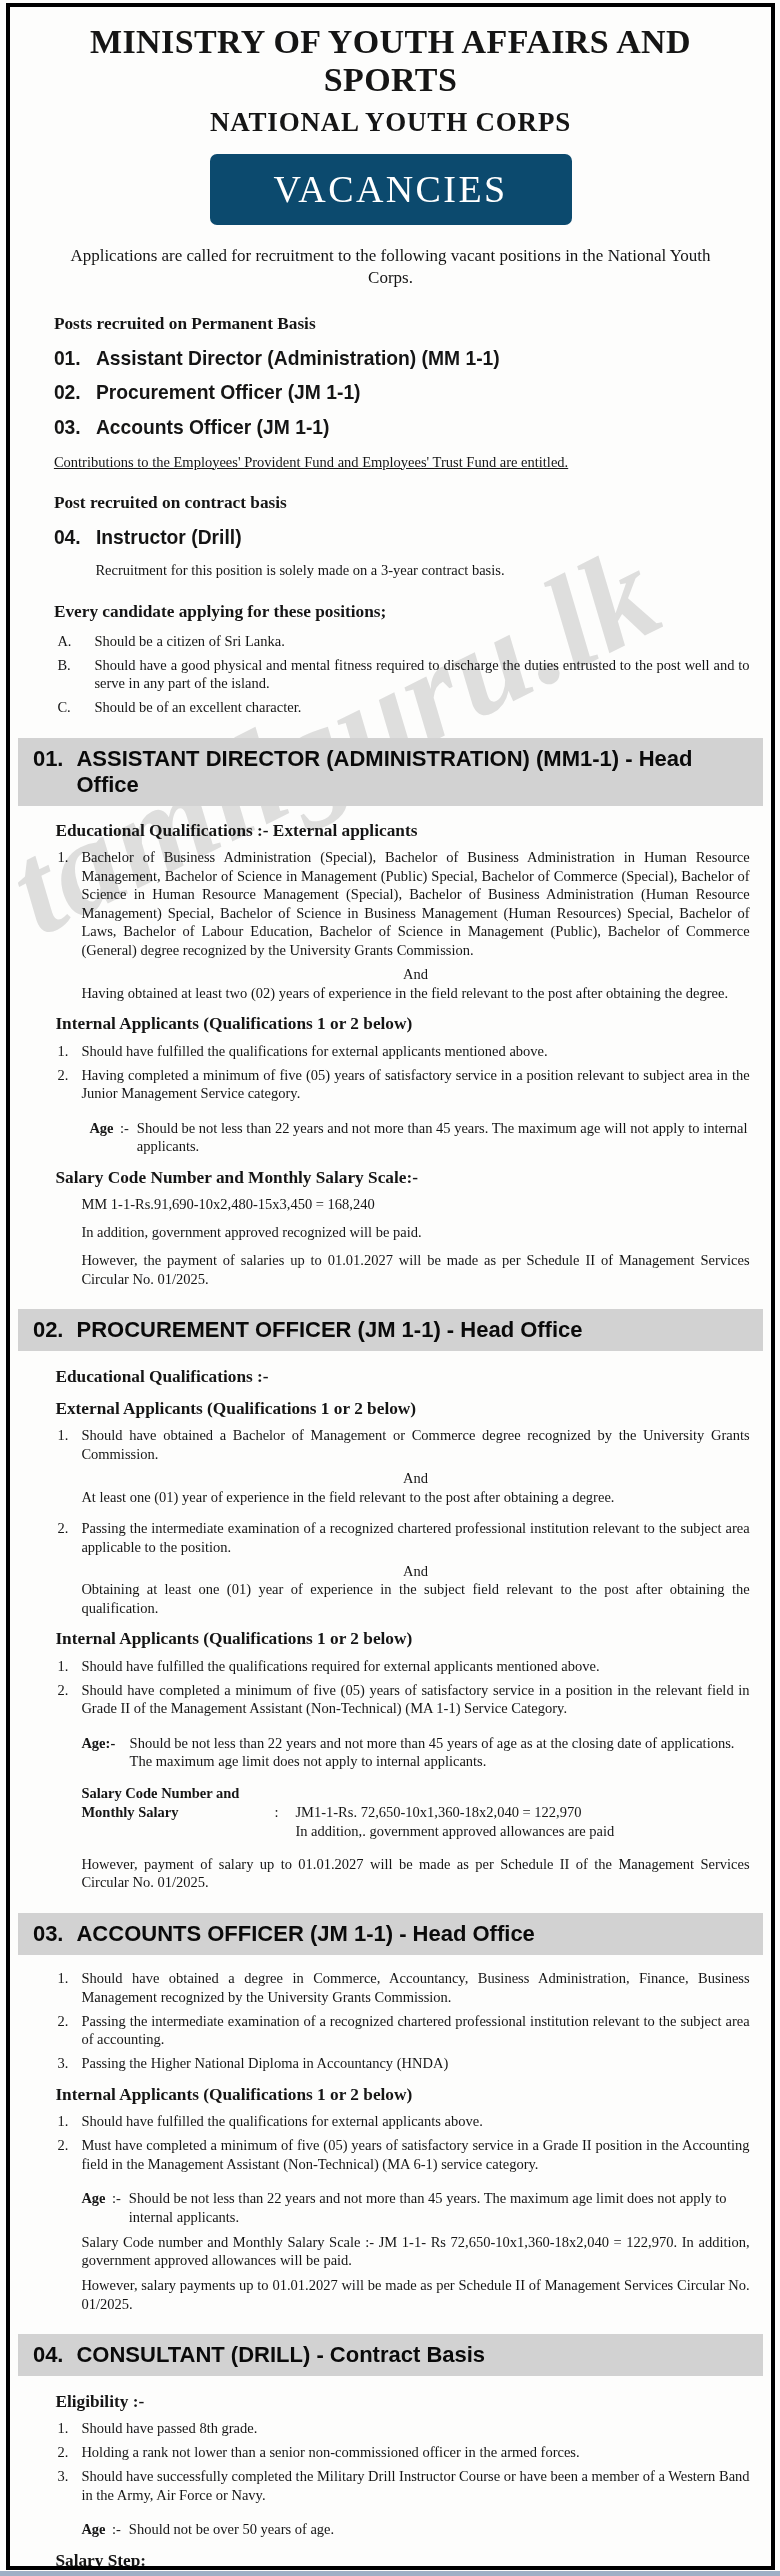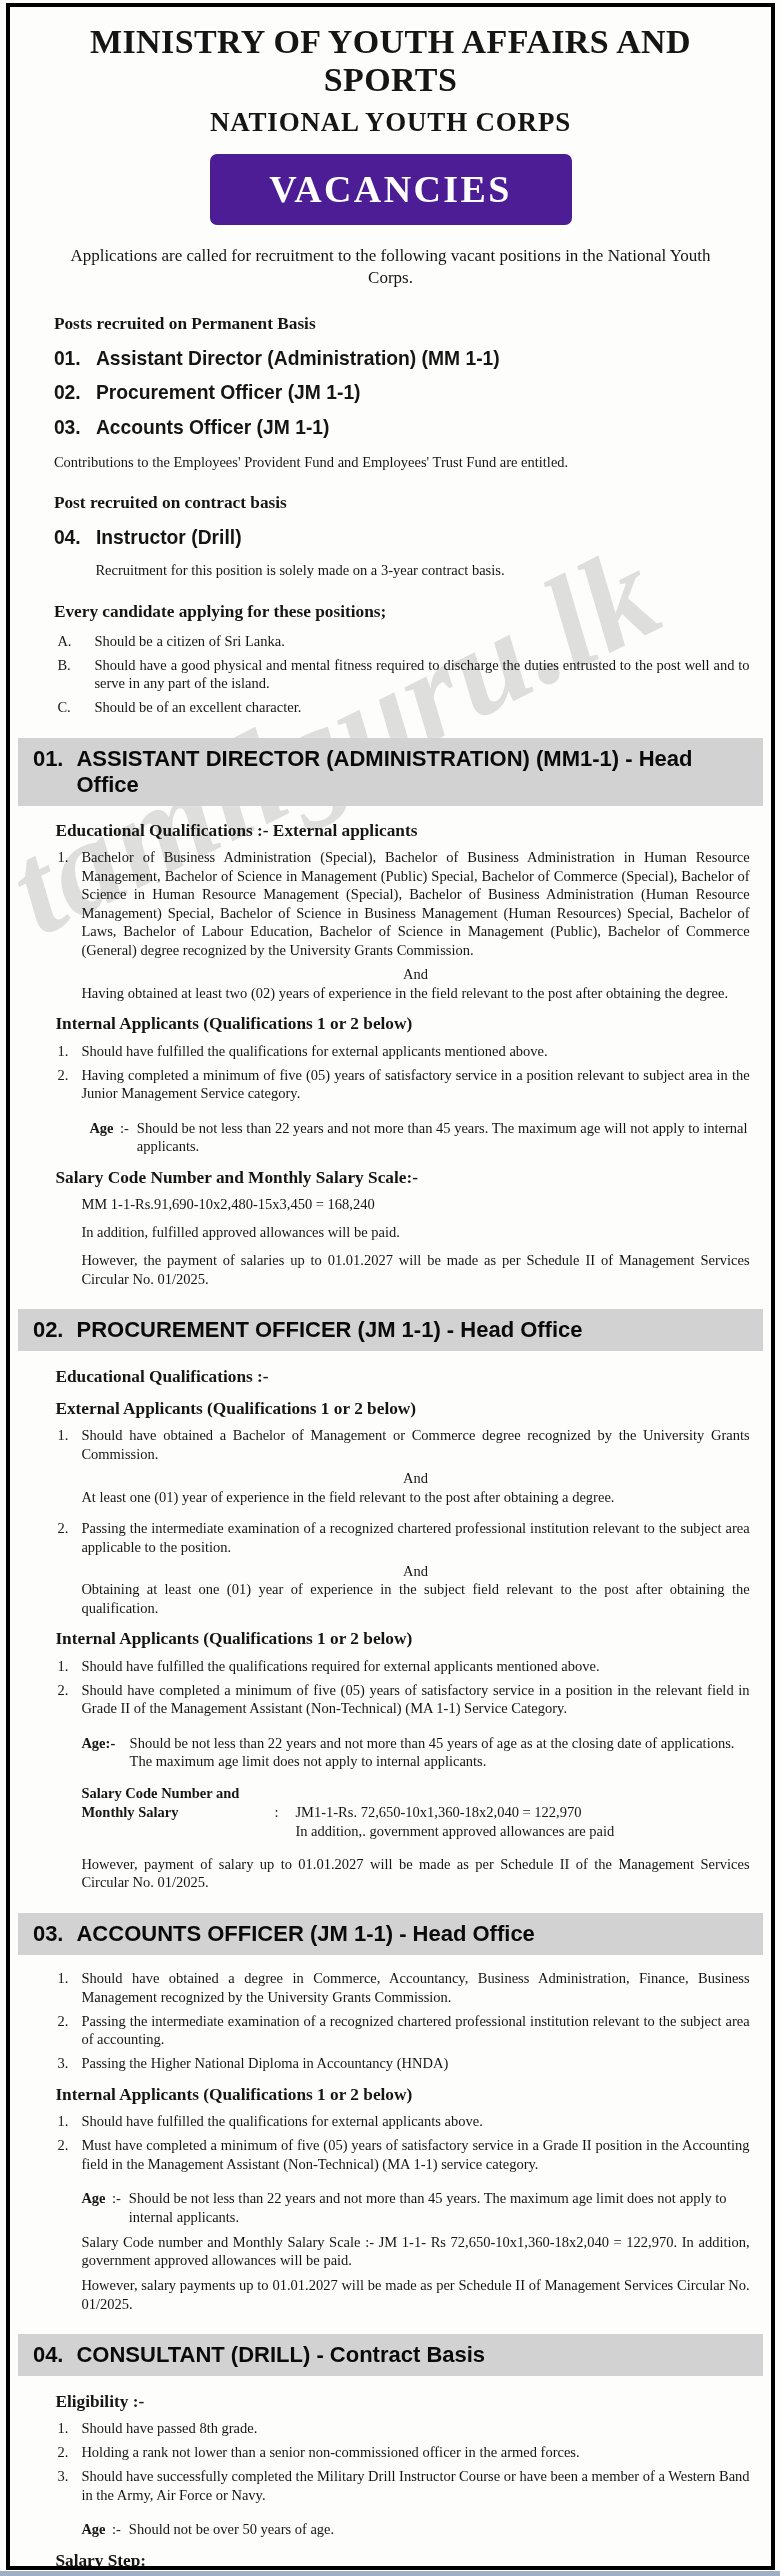--- a/index.html
+++ b/index.html
@@ -9,21 +9,21 @@
   .frame{position:absolute;left:6.4px;right:6.4px;top:3.2px;bottom:6.4px;border:4.8px solid #000;overflow:hidden;}
   .content{position:relative;z-index:1;padding:9.7px 21px 0 21px;}
   .watermark{position:absolute;z-index:0;left:44px;top:805px;transform:rotate(-26.5deg);
         transform-origin:left bottom;font-size:133px;font-weight:bold;font-style:italic;
         letter-spacing:1.6px;white-space:nowrap;color:rgba(125,125,125,0.24);
         font-family:"Liberation Serif",serif;}
   
   .t1{margin-top:6.4px;text-align:center;font-size:34px;font-weight:bold;letter-spacing:0.4px;}
   .t2{margin-top:8px;text-align:center;font-size:27px;font-weight:bold;letter-spacing:0.8px;}
   .badge{display:block;margin:16px auto 0;width:362px;line-height:71px;border-radius:7px;
-        background:#4c1d95;color:#fff;text-align:center;font-size:38px;font-weight:bold;letter-spacing:2.4px;}
+        background:#0c4a6e;color:#fff;text-align:center;font-size:38px;font-weight:normal;letter-spacing:2.4px;}
   .intro{margin:19.3px auto 0;max-width:668px;text-align:center;font-size:17px;line-height:22px;}
   
   .h-serif{font-weight:bold;font-size:17.3px;line-height:21px;}
   .mh{margin-left:22.5px;}
   .post-row{display:flex;margin-left:22.5px;margin-bottom:10.5px;
         font-family:"Liberation Sans",sans-serif;font-weight:bold;font-size:19.3px;line-height:24px;}
   .post-row .pn{width:42px;flex:none;}
   .body,.note{font-size:14.5px;line-height:18.5px;}
   .cand{display:flex;margin-left:26px;margin-bottom:5.6px;}
   .cand .cl{width:37px;flex:none;}
@@ -72,21 +72,21 @@
       </div>
       <div class="post-row">
         <span class="pn">02.</span>
         <span>Procurement Officer (JM 1-1)</span>
       </div>
       <div class="post-row">
         <span class="pn">03.</span>
         <span>Accounts Officer (JM 1-1)</span>
       </div>
 
-      <div class="note mh" style="margin-top:13px;">Contributions to the Employees' Provident Fund and Employees' Trust Fund are entitled.</div>
+      <div class="note mh" style="margin-top:13px;text-decoration:underline;">Contributions to the Employees' Provident Fund and Employees' Trust Fund are entitled.</div>
 
       <div class="h-serif mh" style="margin-top:21px;">Post recruited on contract basis</div>
 
       <div class="post-row" style="margin-top:13px;">
         <span class="pn">04.</span>
         <span>Instructor (Drill)</span>
       </div>
       <div class="note" style="margin-left:64px;margin-top:11.3px;">Recruitment for this position is solely made on a 3-year contract basis.</div>
 
       <div class="h-serif mh" style="margin-top:21px;margin-bottom:9.7px;">Every candidate applying for these positions;</div>
@@ -130,21 +130,21 @@
       </div>
 
       <div class="age ml72">
         <span class="al">Age</span>
         <span class="as">:-</span>
         <span class="at">Should be not less than 22 years and not more than 45 years. The maximum age will not apply to internal applicants.</span>
       </div>
 
       <div class="h-serif sh">Salary Code Number and Monthly Salary Scale:-</div>
       <div class="plain gap8">MM 1-1-Rs.91,690-10x2,480-15x3,450 = 168,240</div>
-      <div class="plain gap12">In addition, fulfilled approved allowances will be paid.</div>
+      <div class="plain gap12">In addition, government approved recognized will be paid.</div>
       <div class="plain gap12 just">However, the payment of salaries up to 01.01.2027 will be made as per Schedule II of Management Services Circular No. 01/2025.</div>
 
       <div class="secbar">
         <span>02.</span>
         <span>PROCUREMENT OFFICER (JM 1-1) - Head Office</span>
       </div>
 
       <div class="h-serif sh">Educational Qualifications :-</div>
       <div class="h-serif sh">External Applicants (Qualifications 1 or 2 below)</div>
 
@@ -213,21 +213,21 @@
       </div>
 
       <div class="h-serif sh">Internal Applicants (Qualifications 1 or 2 below)</div>
 
       <div class="item">
         <span class="n">1.</span>
         <span class="t">Should have fulfilled the qualifications for external applicants above.</span>
       </div>
       <div class="item">
         <span class="n">2.</span>
-        <span class="t">Must have completed a minimum of five (05) years of satisfactory service in a Grade II position in the Accounting field in the Management Assistant (Non-Technical) (MA 1-1) service category.</span>
+        <span class="t">Must have completed a minimum of five (05) years of satisfactory service in a Grade II position in the Accounting field in the Management Assistant (Non-Technical) (MA 6-1) service category.</span>
       </div>
 
       <div class="age ml62">
         <span class="al">Age</span>
         <span class="as">:-</span>
         <span class="at">Should be not less than 22 years and not more than 45 years. The maximum age limit does not apply to internal applicants.</span>
       </div>
 
       <div class="plain gap8 just">Salary Code number and Monthly Salary Scale :- JM 1-1- Rs 72,650-10x1,360-18x2,040  =  122,970.  In addition, government approved allowances  will be paid.</div>
       <div class="plain gap8 just">However, salary payments up to 01.01.2027 will be made as per Schedule II of Management Services Circular No. 01/2025.</div>

